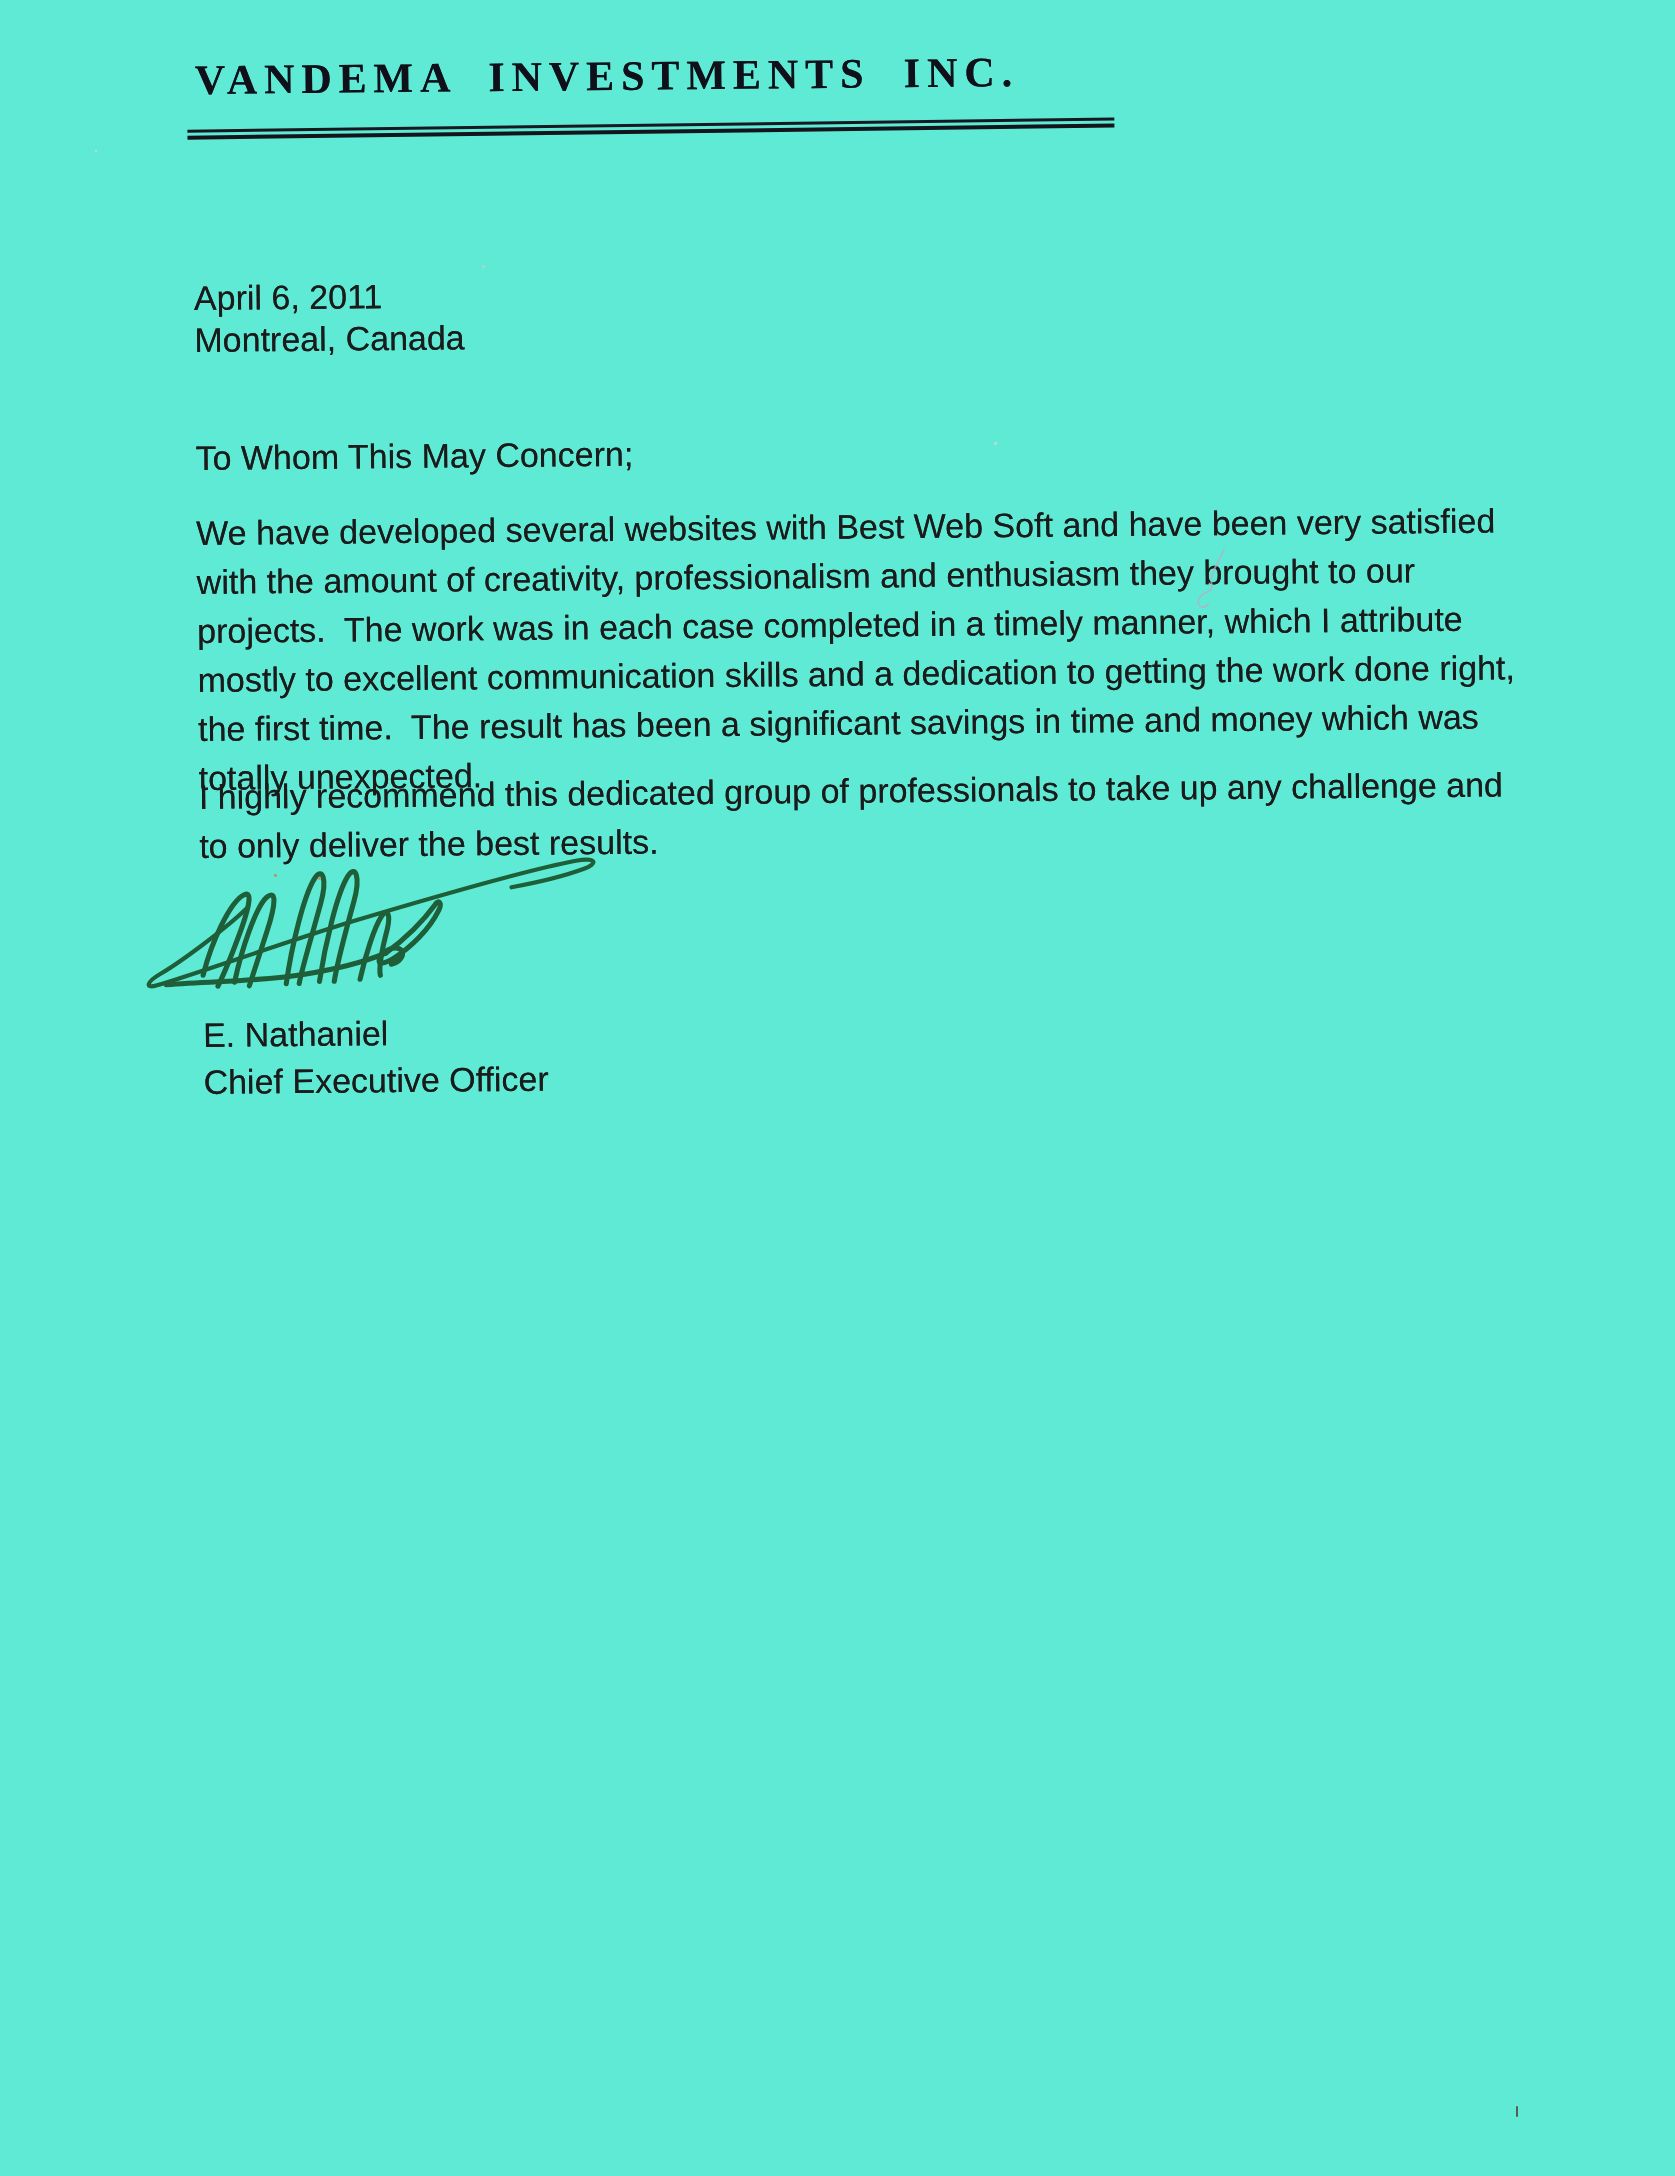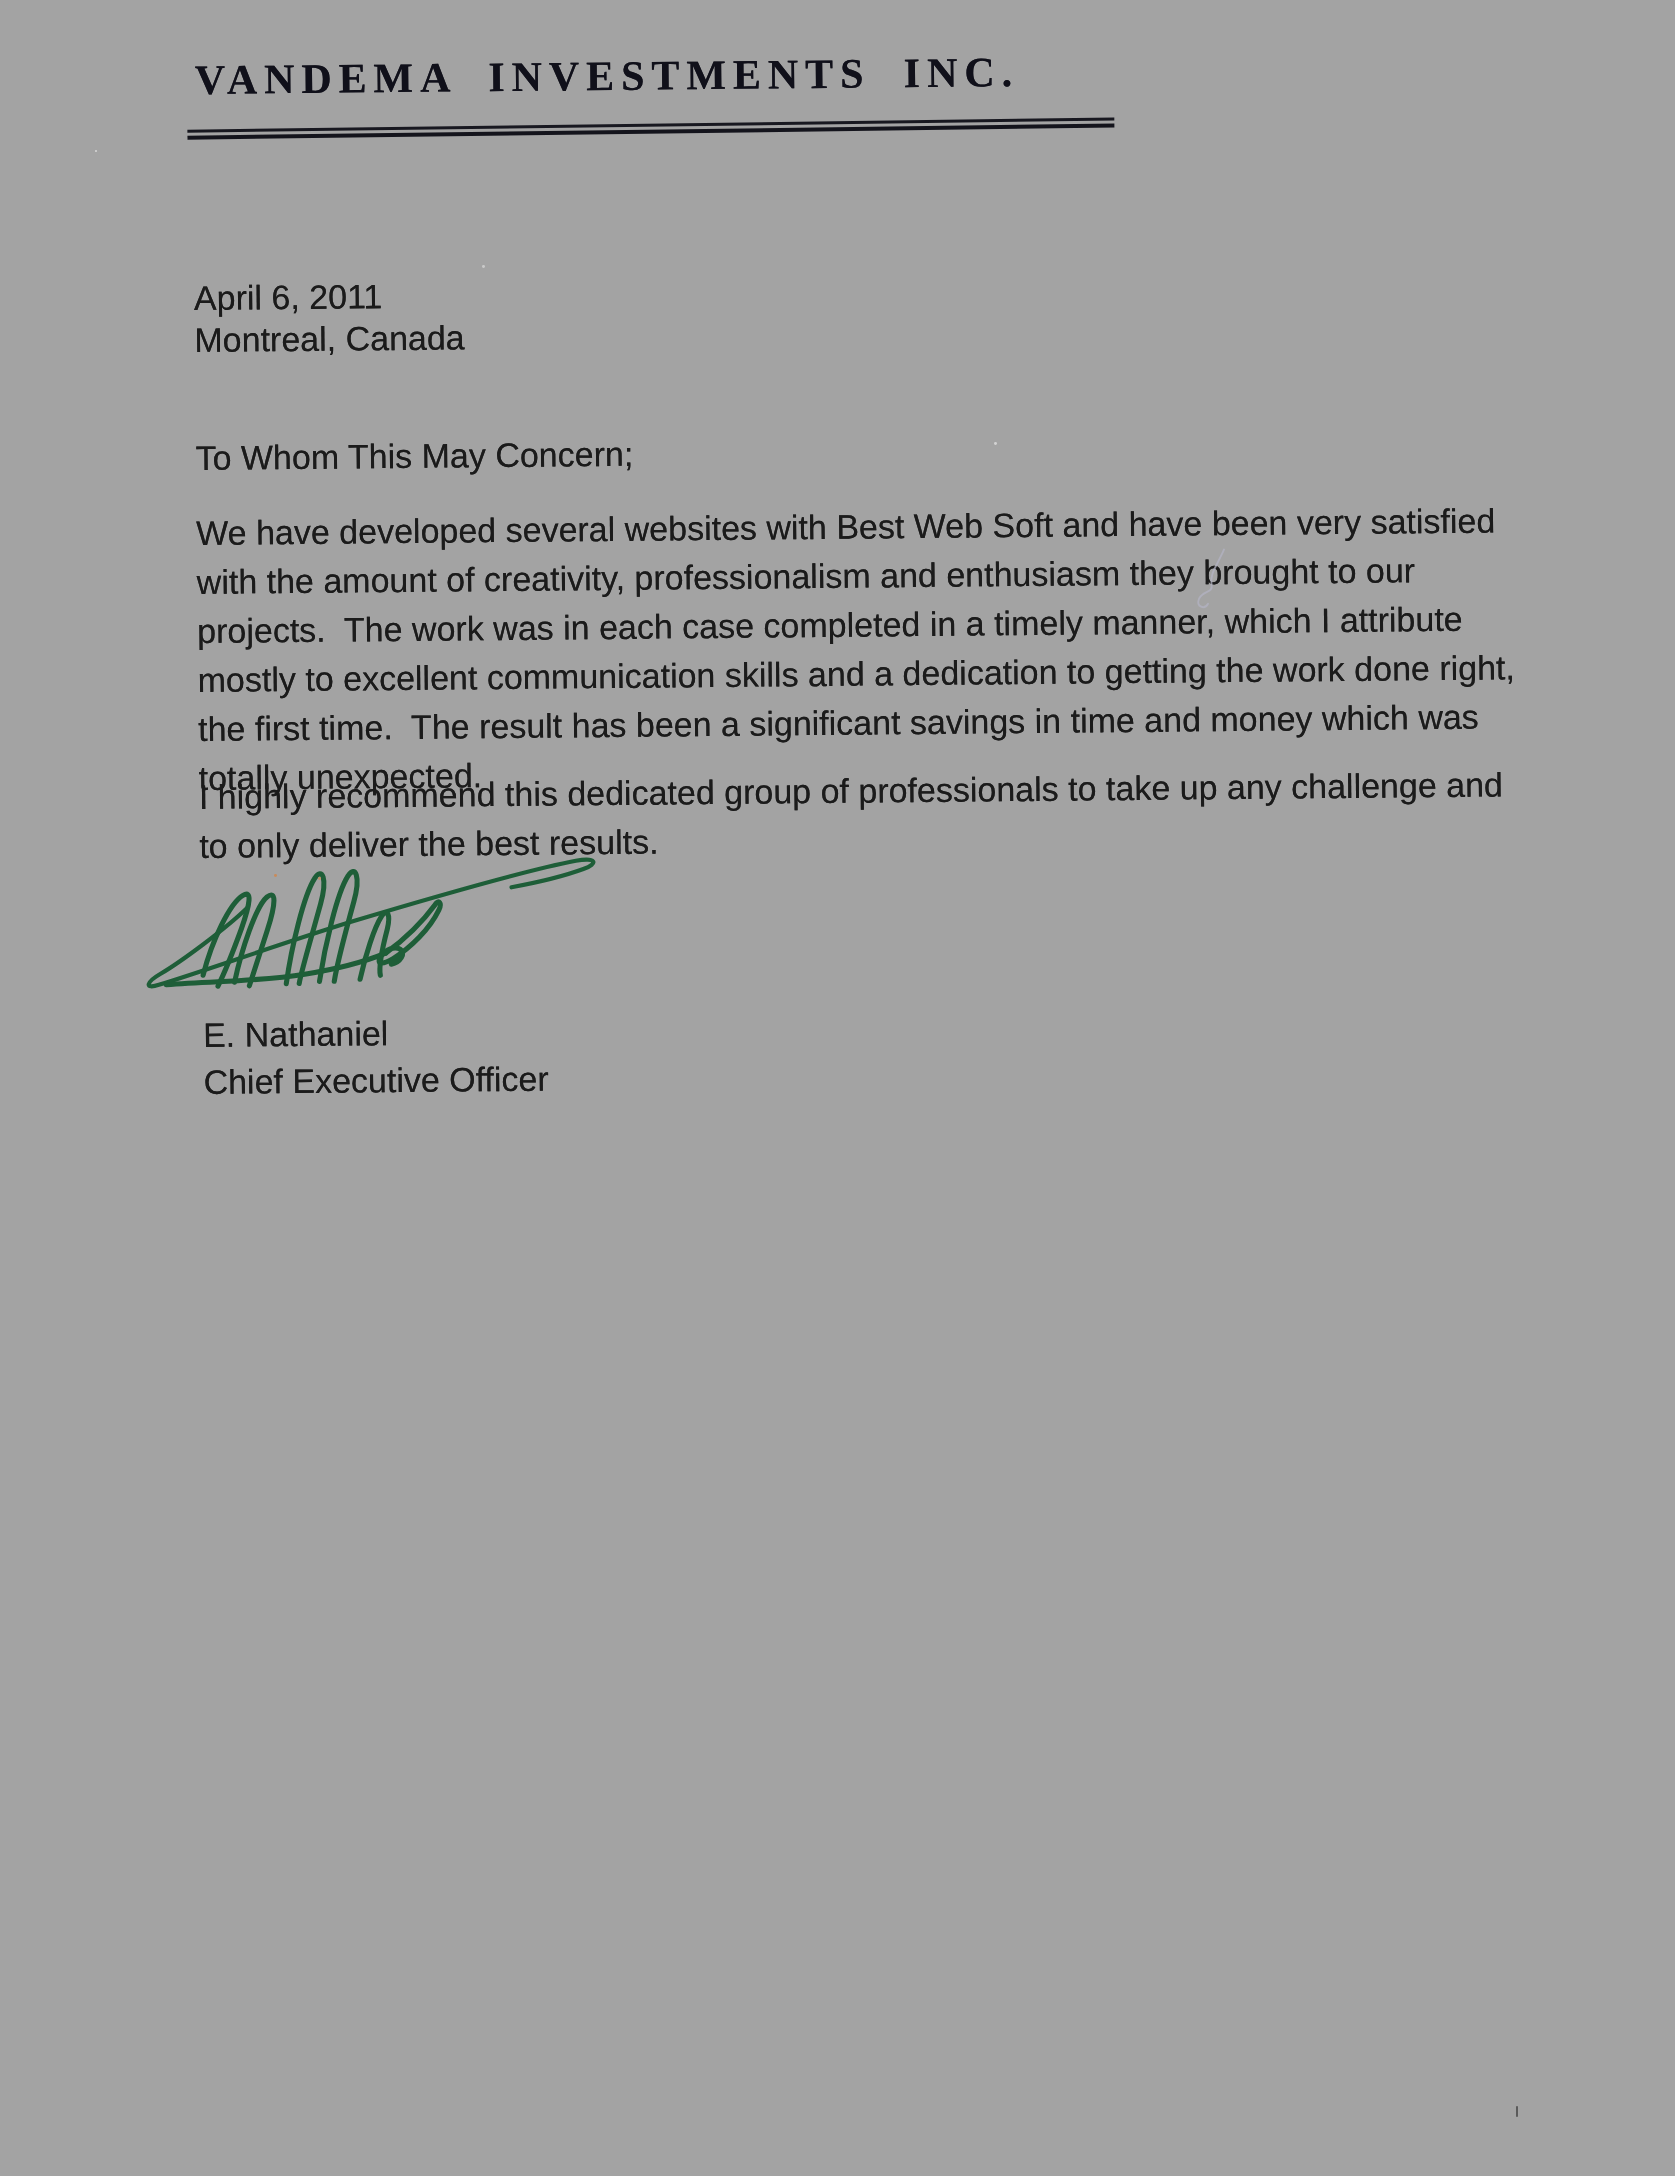--- a/index.html
+++ b/index.html
@@ -1,19 +1,19 @@
 <!DOCTYPE html>
 <html style="font-size:14.8px"><head>
 <meta charset="utf-8">
 <style>
   html,body{margin:0;padding:0;background:#e9e9e9;}
   .page{
     position:relative;
     width:1675px;height:2176px;
-    background:#a3a3a3;
+    background:#5eead4;
     overflow:hidden;
     font-family:"Liberation Sans","DejaVu Sans",sans-serif;
     color:#1b1b1b;
   }
   .content{
     position:absolute;inset:0;
     transform:rotate(-0.55deg);
     transform-origin:198px 923px;
   }
   

